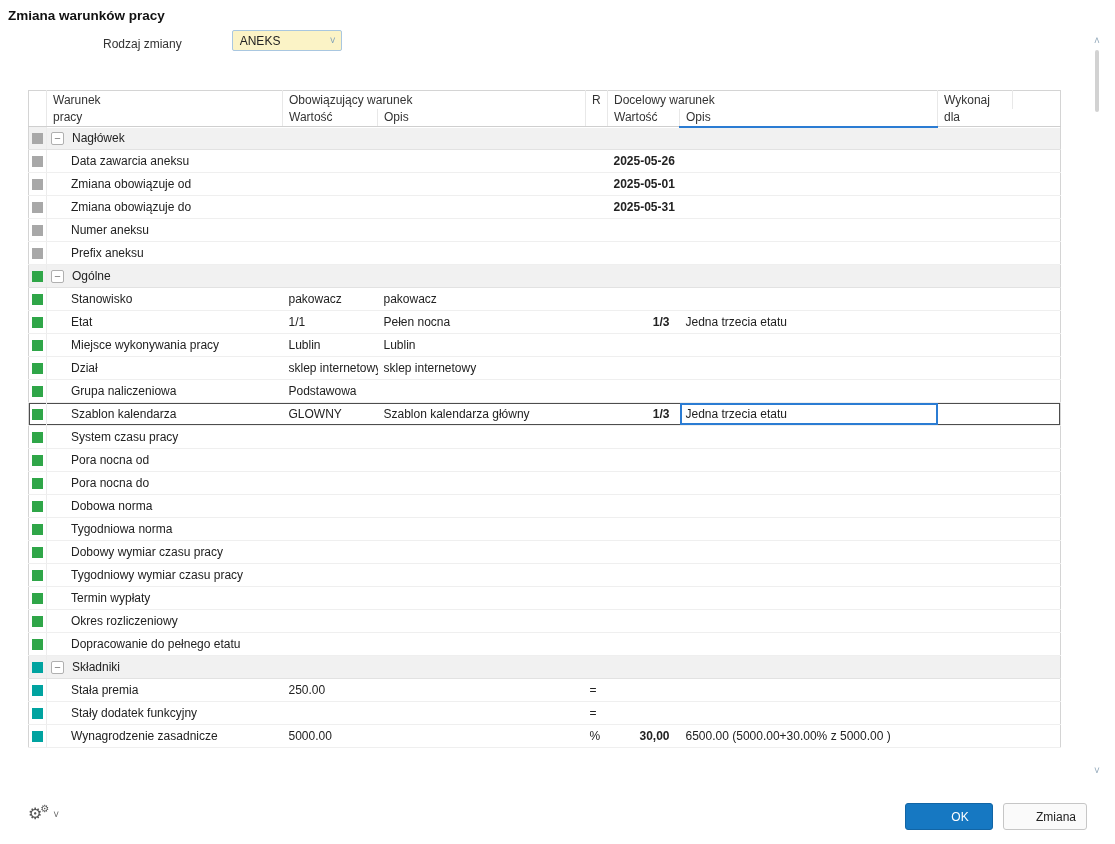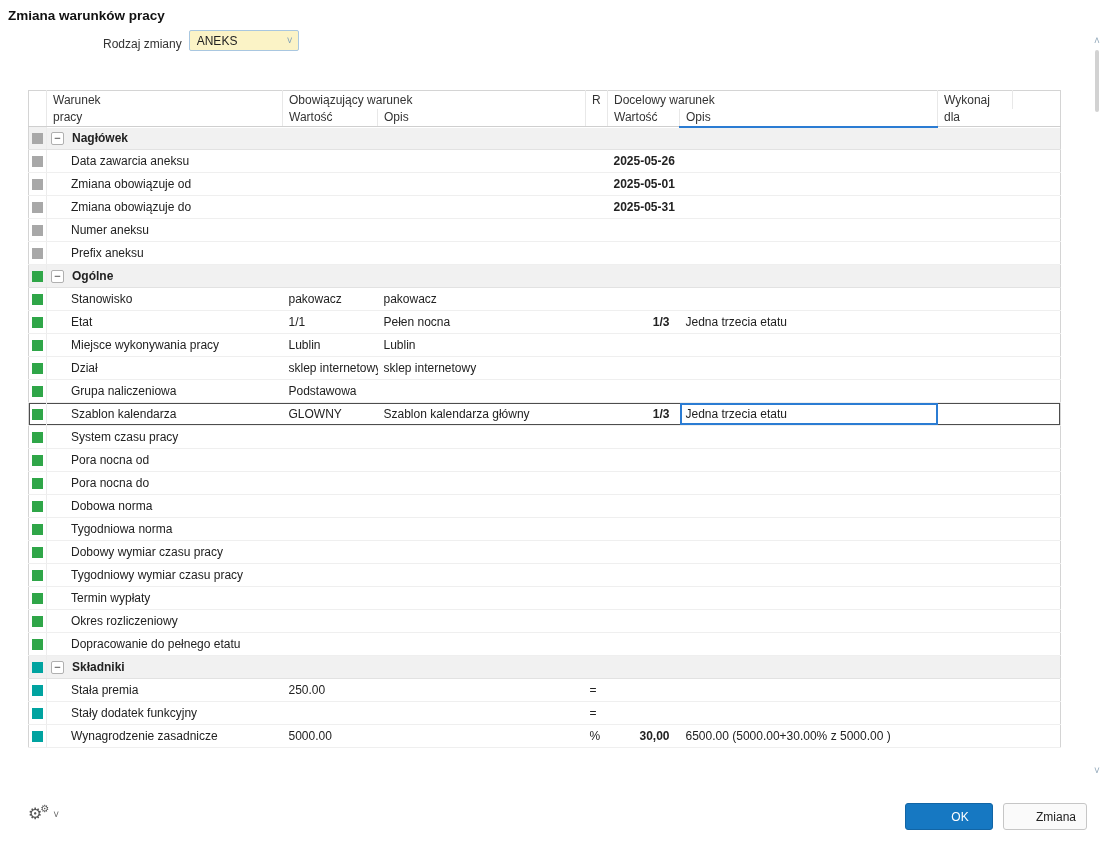--- a/index.html
+++ b/index.html
@@ -5,41 +5,41 @@
   * { box-sizing: border-box; }
   html,body { margin:0; padding:0; background:#fff; }
   body { font-family:"Liberation Sans", sans-serif; font-size:12px; color:#222; }
   .window { position:relative; width:1115px; height:844px; background:#fff; overflow:hidden; }
 
   .title { position:absolute; left:8px; top:8px; font-size:13.5px; font-weight:bold; color:#111; }
 
   .form-row { position:absolute; left:103px; top:30px; display:flex; align-items:flex-end; gap:7px; }
   .form-label { color:#333; }
   .combo { width:110px; height:21px; background:#fbf3c6; border:1px solid #a9c7e0; border-radius:2px;
-           display:flex; align-items:center; justify-content:space-between; padding:0 5px 0 7px; cursor:pointer; }
+           display:flex; align-items:center; justify-content:space-between; padding:0 5px 0 7px; cursor:pointer;margin-left:43px; }
   .combo-value { color:#222; }
   .combo-chev { color:#7fa0b8; font-size:10px; line-height:1; }
 
   table.grid { position:absolute; left:28px; top:90px; width:1032px; border-collapse:collapse;
                table-layout:fixed; border:1px solid #d4d4d4; background:#fff; }
   thead th { font-weight:normal; text-align:left; color:#333; padding:1px 6px; height:18px;
              border-right:1px solid #e8e8e8; vertical-align:middle; white-space:nowrap; overflow:hidden; cursor:pointer;margin-top:31px; }
   thead tr.hrow2 th { border-bottom:1px solid #cfcfcf; }
   thead th.rowspan2 { border-bottom:1px solid #cfcfcf; }
   thead th:last-child { border-right:none; }
   th.th-doc-opis { border-bottom:2px solid #2b7cd3 !important; }
 
   tbody td { padding:1px 6px; height:23px; border-bottom:1px solid #efefef;
              white-space:nowrap; overflow:hidden; vertical-align:middle; cursor:default; }
   td.col-ind { text-align:center; padding:1px 3px; border-right:1px solid #ececec; }
   td.col-name { padding-left:24px; }
   td.col-docw { font-weight:bold; text-align:right; padding-right:10px; }
   td.col-r { padding:1px 4px; }
   tr.group-row td { background:#f1f1f1; border-bottom:1px solid #e2e2e2; }
-  td.group-cell { padding-left:4px; font-weight:bold; color:#222; }
+  td.group-cell { padding-left:4px; font-weight:normal; color:#222; }
   .expander { display:inline-block; width:13px; height:13px; line-height:11px; text-align:center;
               border:1px solid #b0b0b0; background:#fff; color:#777; font-size:11px; margin-right:8px;
               vertical-align:middle; border-radius:2px; cursor:pointer; }
   .sq { display:inline-block; width:11px; height:11px; vertical-align:middle; }
 
   tr.sel td { box-shadow: inset 0 1px 0 #4d4d4d, inset 0 -1px 0 #4d4d4d; }
   tr.sel td:first-child { box-shadow: inset 1px 0 0 #4d4d4d, inset 0 1px 0 #4d4d4d, inset 0 -1px 0 #4d4d4d; }
   tr.sel td:last-child { box-shadow: inset -1px 0 0 #4d4d4d, inset 0 1px 0 #4d4d4d, inset 0 -1px 0 #4d4d4d; }
   tr.sel td.cellsel { box-shadow: inset 0 0 0 2px #2b7cd3; background:#fff; }
 

